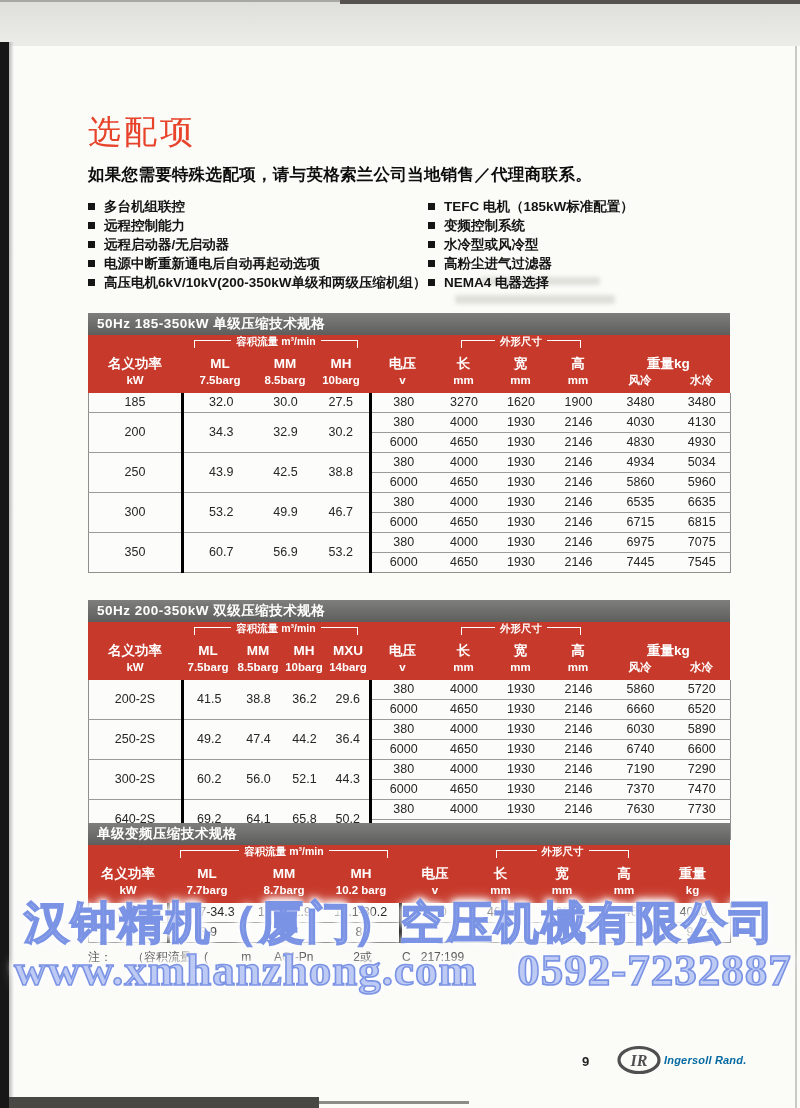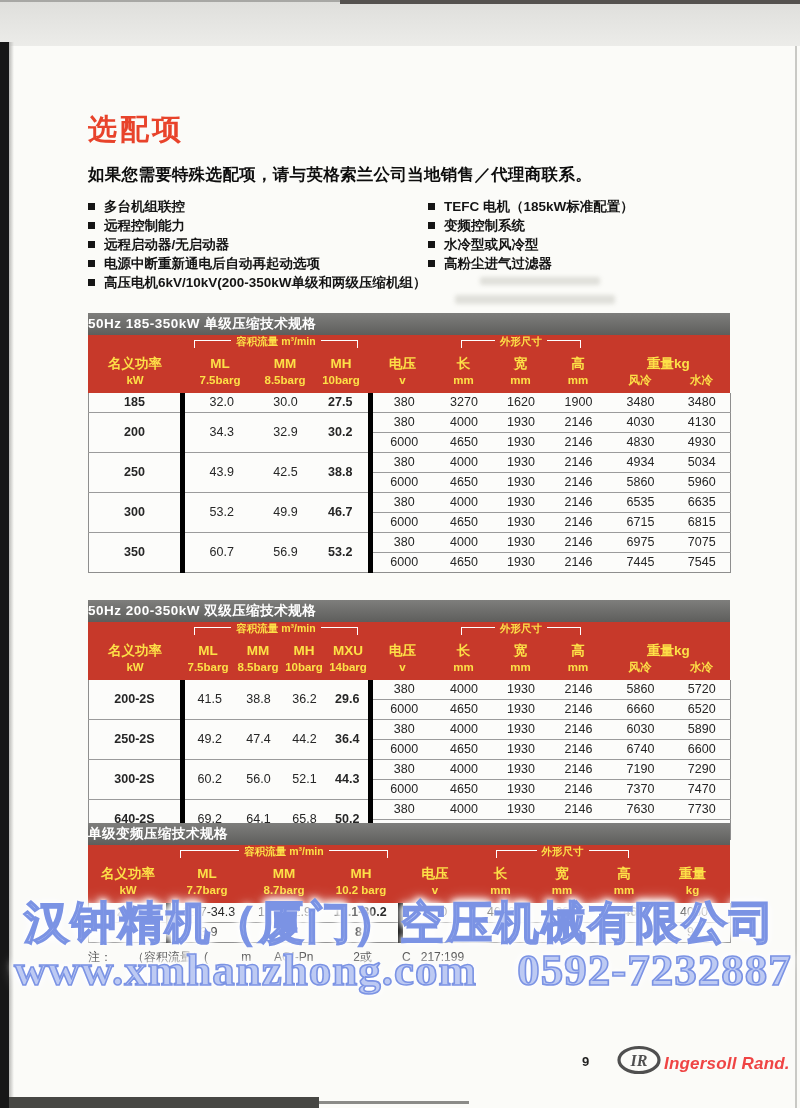--- a/index.html
+++ b/index.html
@@ -11,68 +11,68 @@
   .scan-topline-l{position:absolute;top:0;left:0;width:340px;height:2px;background:#a7a7a4;}
   .scan-topline-r{position:absolute;top:0;left:340px;right:0;height:4px;background:#55524f;}
   .scan-left{position:absolute;top:42px;left:0;width:9px;bottom:0;background:#171717;}
   .scan-left-shadow{position:absolute;top:42px;left:9px;width:5px;bottom:0;background:linear-gradient(90deg,#b9b9b6,rgba(185,185,182,0));}
   .scan-bottom{position:absolute;bottom:0;left:9px;width:310px;height:11px;background:#474744;}
   .scan-bottom-line{position:absolute;bottom:4px;left:319px;width:150px;height:3px;background:#8b8b88;}
   .scan-right{position:absolute;top:46px;bottom:0;left:795px;width:2px;background:#c9c9c5;}
   .ghost{position:absolute;background:#c4c4bc;filter:blur(2px);opacity:.5;border-radius:2px;}
 
   
-  #title{position:absolute;top:110px;left:88px;margin:0;font-size:29px;font-weight:700;
+  #title{position:absolute;top:110px;left:88px;margin:0;font-size:33px;font-weight:400;
          color:#e8432b;letter-spacing:3px;}
   #intro{position:absolute;top:164px;left:88px;margin:0;font-size:16.5px;font-weight:600;
          letter-spacing:.3px;color:#0d0d0d;white-space:nowrap;}
   #options{position:absolute;top:197px;left:88px;width:656px;display:flex;}
   #options ul{list-style:none;margin:0;padding:0;}
   #opt-left{width:340px;}
   #opt-right{flex:1;}
   #options li{display:flex;align-items:center;height:19px;font-size:13.5px;font-weight:600;
               color:#141414;white-space:nowrap;}
   .sq{width:7px;height:7px;background:#151515;margin-right:9px;flex:none;}
 
   
   .spec-block{position:absolute;left:88px;width:642px;}
   .tbar{height:22px;background:linear-gradient(#7e7e7c,#5e5e5c);color:#fff;font-size:13.5px;
-        font-weight:bold;line-height:22px;letter-spacing:.5px;box-sizing:border-box;}
-  .thead{display:grid;grid-template-rows:18px 21px 19px;background:#c7392a;color:#fde047;}
+        font-weight:bold;line-height:22px;padding-left:9px;letter-spacing:.5px;box-sizing:border-box;}
+  .thead{display:grid;grid-template-rows:18px 21px 19px;background:#c7392a;color:#ffffff;}
   .h-main{grid-row:2;align-self:center;text-align:center;font-weight:bold;font-size:13.5px;line-height:1;}
   .h-unit{grid-row:3;align-self:start;text-align:center;font-weight:bold;font-size:11.5px;line-height:1.2;}
   .bracket{grid-row:1;display:flex;align-items:flex-start;margin:5px 12px 0;}
   .bracket.dim-bracket{margin:5px 26px 0;}
   .arm{flex:1;height:7px;border-top:1.7px solid #fff;}
   .arm-l{border-left:1.7px solid #fff;}
   .arm-r{border-right:1.7px solid #fff;}
   .bk-label{font-size:10.5px;font-weight:bold;line-height:1;transform:translateY(-40%);
             padding:0 5px;white-space:nowrap;}
   table.spec{border-collapse:collapse;table-layout:fixed;width:642px;background:#fcfcfa;
              border:1px solid #8e8e8e;border-top:none;}
   table.spec td{height:19px;padding:0;font-size:12.5px;color:#262626;text-align:center;
                 vertical-align:middle;line-height:1;white-space:nowrap;overflow:hidden;}
   td.bt{border-top:1px solid #9b9b9b;}
-  td.br{border-right:5px solid #000000;font-weight:bold;}
+  td.br{border-right:3px solid #000000;}
   .footnote{font-size:12px;color:#4a4a4a;margin-top:6px;white-space:pre;overflow:hidden;}
 
   
   .wm{position:absolute;left:14px;width:772px;text-align:center;font-weight:bold;z-index:30;
       color:rgba(186,200,242,.96);-webkit-text-stroke:1.6px #7b93e4;
       text-shadow:0 0 3px #fff,0 0 6px #fff,0 0 10px #fff,0 0 16px #fff,
                   2px 2px 8px #fff,-2px -2px 8px #fff;white-space:nowrap;}
   .wm1{top:893px;font-size:45px;letter-spacing:2px;}
   .wm2{top:944px;font-size:45px;font-family:"Liberation Serif","DejaVu Serif",serif;
        letter-spacing:1px;word-spacing:28px;}
 
   
   #page-num{position:absolute;top:1054px;left:582px;font-size:13px;font-weight:bold;color:#222;}
   #logo{position:absolute;top:1045px;left:617px;}
-  #brand{position:absolute;top:1054px;left:664px;font-size:17px;font-weight:bold;
-         font-style:italic;color:#ef4444;letter-spacing:.2px;}
+  #brand{position:absolute;top:1054px;left:664px;font-size:11px;font-weight:bold;
+         font-style:italic;color:#0369a1;letter-spacing:.2px;}
 </style>
 </head>
 <body>
 
 <div id="page">
 
   <div class="scan-top"></div>
   <div class="scan-topline-l"></div>
   <div class="scan-topline-r"></div>
   <div class="scan-left"></div>
@@ -118,20 +118,24 @@
           <span class="sq"></span>
           <span>变频控制系统</span>
         </li>
         <li>
           <span class="sq"></span>
           <span>水冷型或风冷型</span>
         </li>
         <li>
           <span class="sq"></span>
           <span>高粉尘进气过滤器</span>
+        </li>
+        <li>
+          <span class="sq"></span>
+          <span>NEMA4 电器选择</span>
         </li>
       </ul>
   </div>
 
   <div class="spec-block" id="table-0" style="top:313px">
       <div class="tbar"><span>50Hz 185-350kW 单级压缩技术规格</span></div>
       <div class="thead" style="grid-template-columns: 94px 76px 54px 58px 65px 57px 57px 58px 66px 57px;">
         <div class="bracket flow-bracket" style="grid-area: 1 / 2 / auto / 5;">
           <i class="arm arm-l"></i>
           <span class="bk-label">容积流量 m³/min</span>

